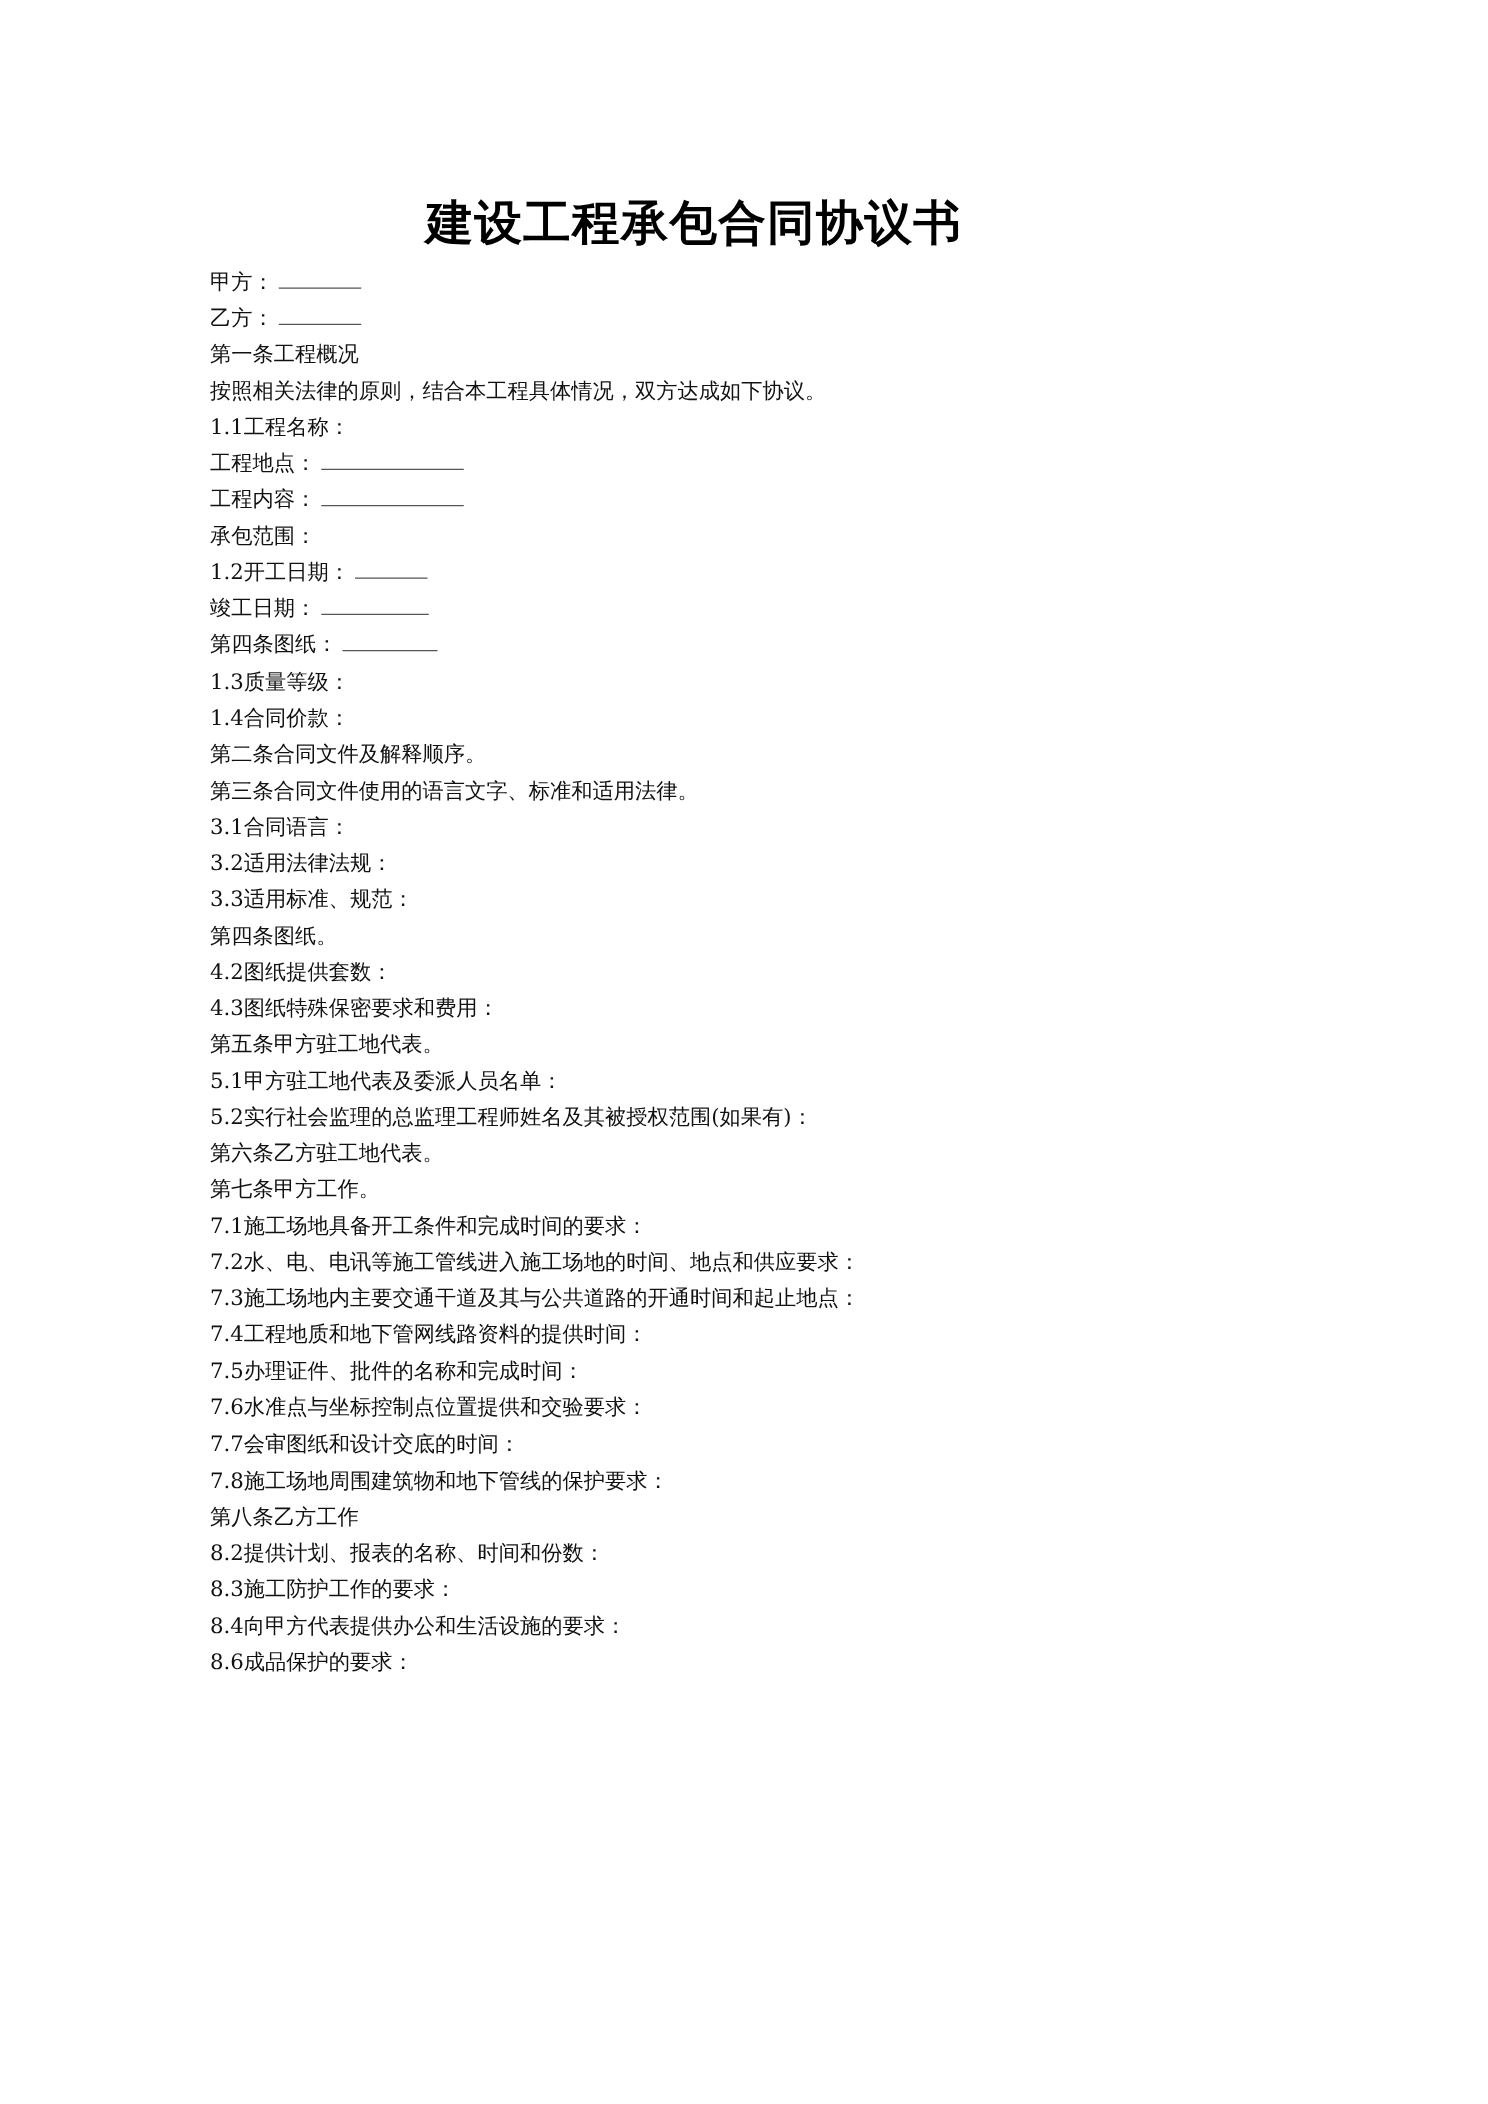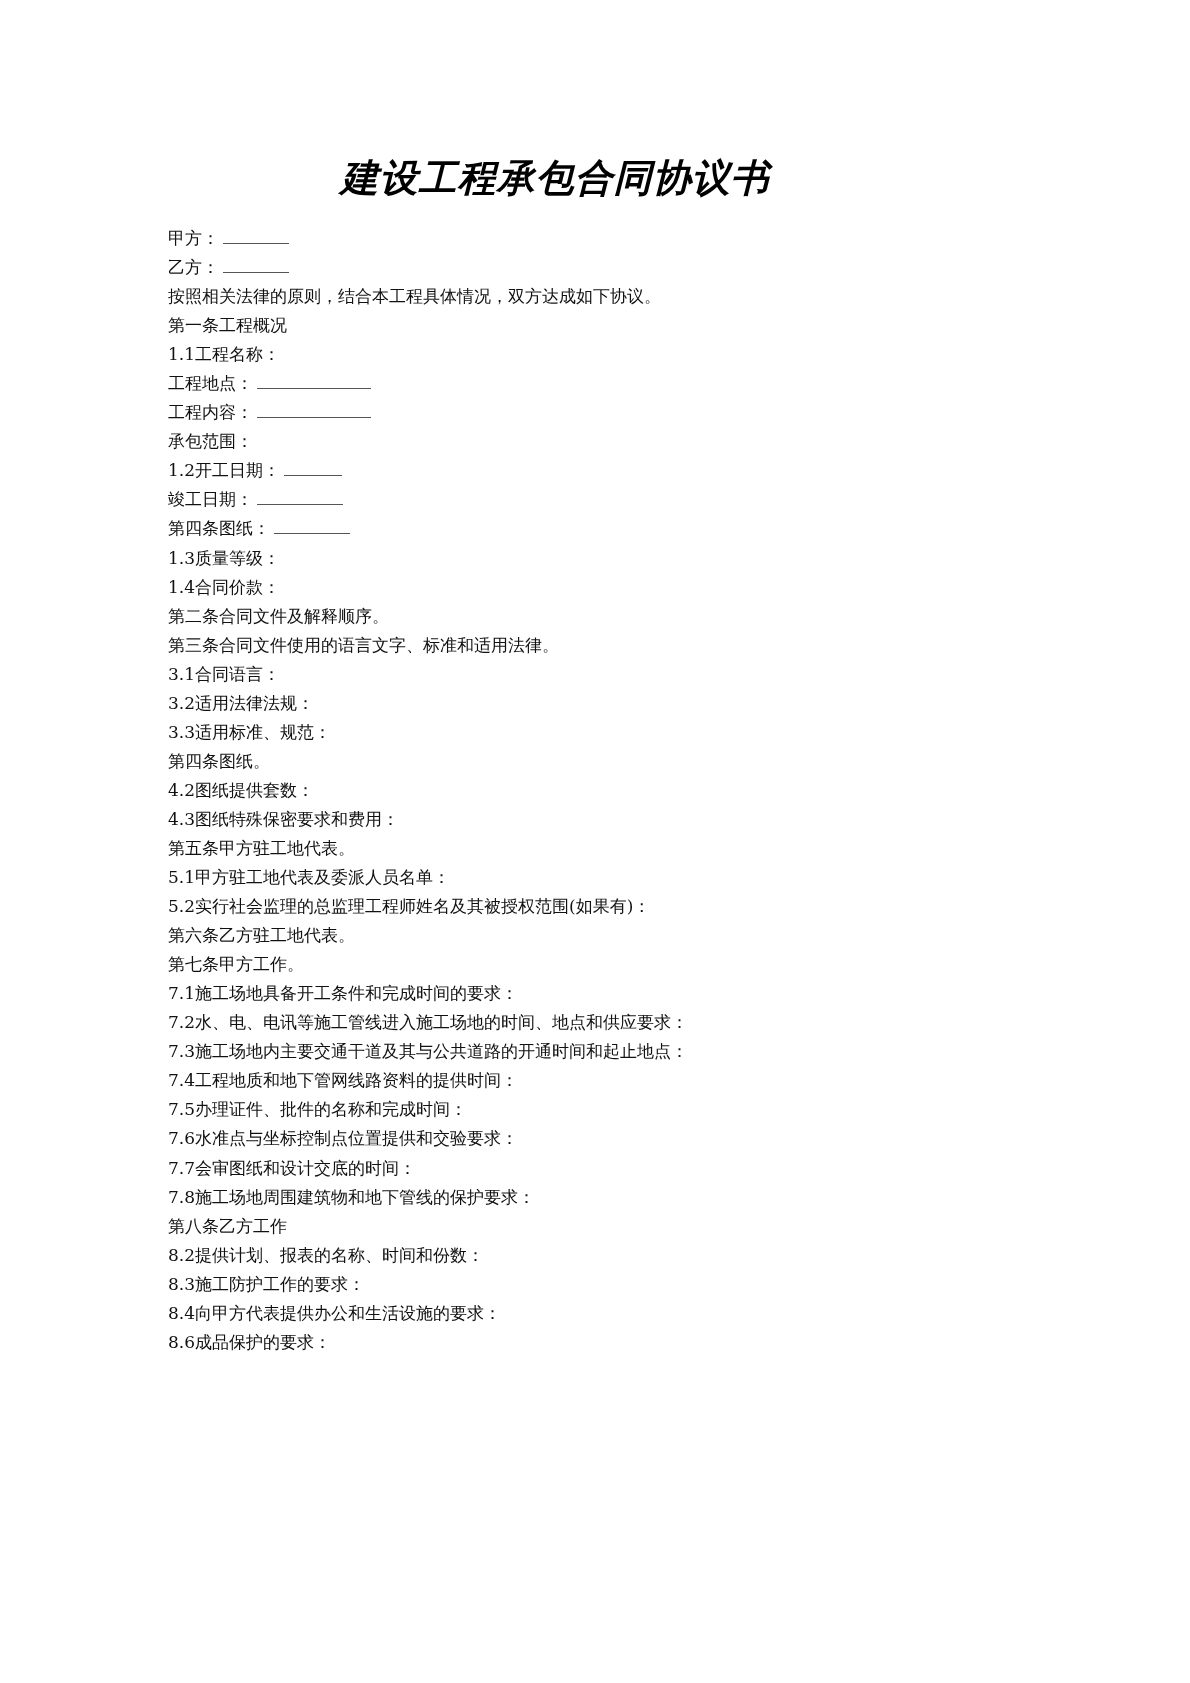--- a/index.html
+++ b/index.html
@@ -4,43 +4,42 @@
   <style>
     html, body { margin: 0; padding: 0; background: #ffffff; }
     body { width: 1190px; height: 1683px; position: relative; overflow: hidden; }
     .page { position: absolute; left: 0; top: 0; width: 1190px; height: 1683px; background: #fff; }
     .title {
       position: absolute; left: 0; width: 1110px; top: 152px;
       text-align: center;
       font-family: "DejaVu Serif", "Liberation Serif", serif;
       font-size: 38px; font-weight: bold; color: #000; letter-spacing: 1px;
       line-height: 52px;
-      font-style: italic;
     }
     .body {
-      position: absolute; left: 168px; top: 224px; width: 760px;
+      position: absolute; left: 168px; top: 212px; width: 760px;
       font-family: "DejaVu Serif", "Liberation Serif", serif;
       font-size: 17px; color: #111; line-height: 29.05px;
     }
     .line { white-space: nowrap; height: 29.05px; }
     .blank {
       display: inline-block; border-bottom: 1px solid #555;
       height: 16px; vertical-align: baseline; margin-left: 4px;
     }
   </style>
 </head>
 <body>
 
 <div class="page">
   <div class="title">建设工程承包合同协议书</div>
   <div class="body" id="doc-body">
       <div class="line"><span>甲方：</span><span class="blank" style="width: 66px;"></span></div>
       <div class="line"><span>乙方：</span><span class="blank" style="width: 66px;"></span></div>
+      <div class="line"><span>第一条工程概况</span></div>
       <div class="line"><span>按照相关法律的原则，结合本工程具体情况，双方达成如下协议。</span></div>
-      <div class="line"><span>第一条工程概况</span></div>
       <div class="line"><span>1.1工程名称：</span></div>
       <div class="line"><span>工程地点：</span><span class="blank" style="width: 114px;"></span></div>
       <div class="line"><span>工程内容：</span><span class="blank" style="width: 114px;"></span></div>
       <div class="line"><span>承包范围：</span></div>
       <div class="line"><span>1.2开工日期：</span><span class="blank" style="width: 58px;"></span></div>
       <div class="line"><span>竣工日期：</span><span class="blank" style="width: 86px;"></span></div>
       <div class="line"><span>第四条图纸：</span><span class="blank" style="width: 76px;"></span></div>
       <div class="line"><span>1.3质量等级：</span></div>
       <div class="line"><span>1.4合同价款：</span></div>
       <div class="line"><span>第二条合同文件及解释顺序。</span></div>

